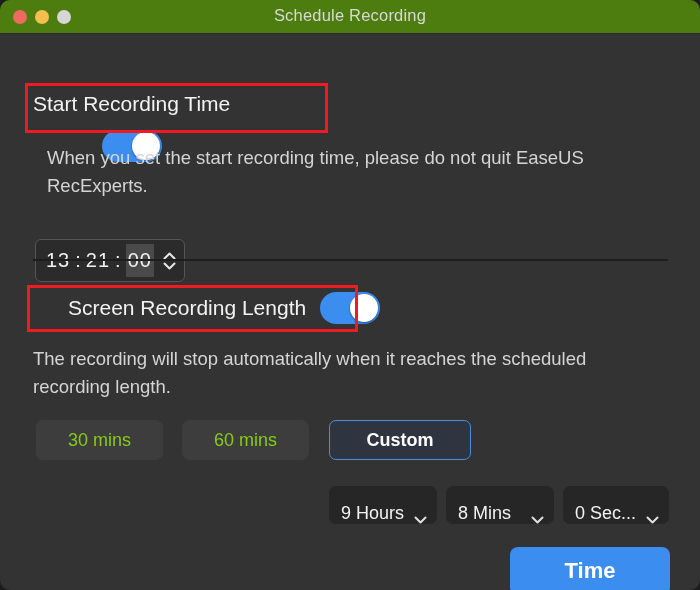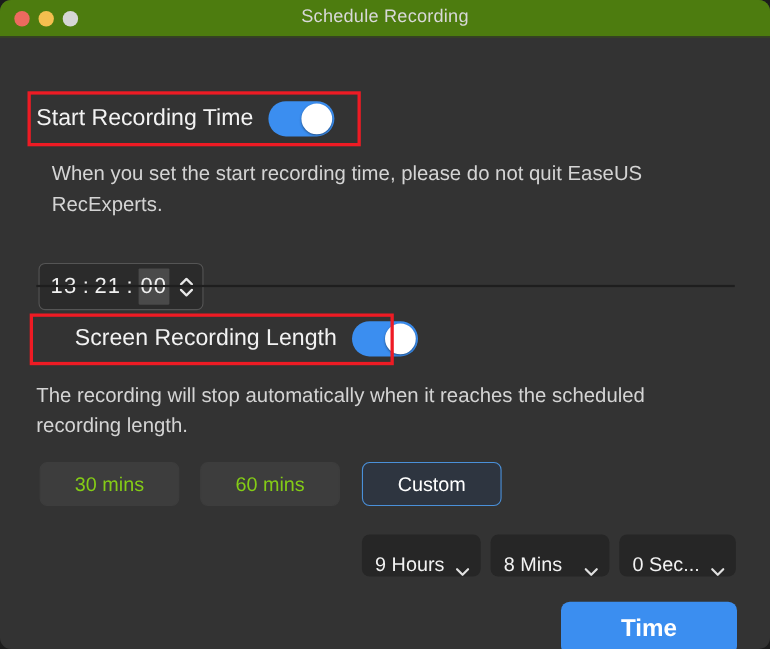--- a/index.html
+++ b/index.html
@@ -218,21 +218,21 @@
     <div class="traffic">
       <span class="light red"></span>
       <span class="light yellow"></span>
       <span class="light gray"></span>
     </div>
     <div class="title">Schedule Recording</div>
   </div>
 
   <div class="content">
 
-    <div class="row-toggle" style="left:33px; top:58px;">
+    <div class="row-toggle" style="left:33px; top:58px;flex-direction:column;">
       <span class="row-label">Start Recording Time</span>
       <span class="switch">
         <span class="knob"></span>
       </span>
     </div>
 
     <div class="desc" style="left:47px; top:110px;">When you set the start recording time, please do not quit EaseUS RecExperts.</div>
 
     <div class="timefield" style="left:35px; top:177px;margin-top:28px;">
       <span class="timeseg">13</span>
@@ -260,21 +260,21 @@
     </div>
 
     <div class="desc" style="left:33px; top:311px;">The recording will stop automatically when it reaches the scheduled recording length.</div>
 
     <div class="preset off" style="left:36px; top:386px; width:127px;">
       <span>30 mins</span>
     </div>
     <div class="preset off" style="left:182px; top:386px; width:127px;">
       <span>60 mins</span>
     </div>
-    <div class="preset on" style="left:329px; top:386px; width:127px;">
+    <div class="preset on" style="left:329px; top:386px; width:142px;font-weight:bold;">
       <span>Custom</span>
     </div>
 
     <div class="dropdown" style="left:329px; top:452px; width:108px;">
       <span class="dd-label">9 Hours</span>
       <svg class="chev" width="13" height="8" viewBox="0 0 13 8">
         <path d="M1.5 1.5 L6.5 6.5 L11.5 1.5" fill="none" stroke="#e0e0e0" stroke-width="2" stroke-linecap="round" stroke-linejoin="round"></path>
       </svg>
     </div>
 

